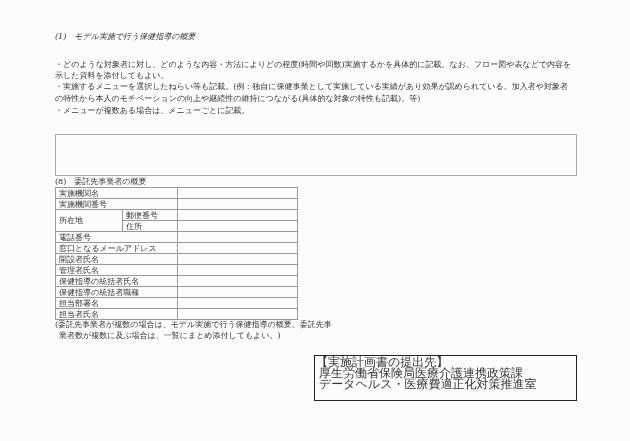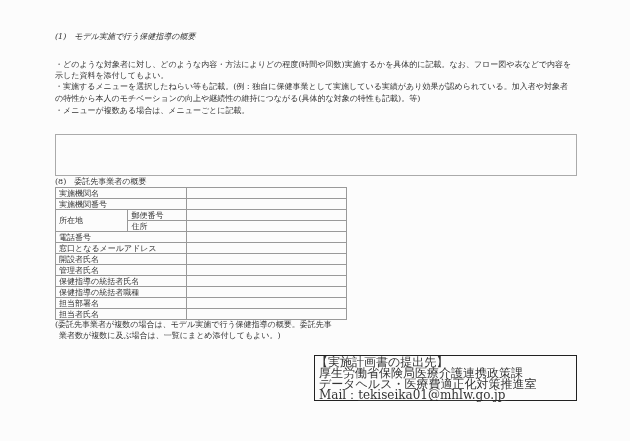--- a/index.html
+++ b/index.html
@@ -5,21 +5,21 @@
   html, body { margin: 0; padding: 0; }
   body {
     width: 630px; height: 441px; background: #fcfcfc; position: relative; overflow: hidden;
     font-family: "DejaVu Serif", "Liberation Serif", serif; color: #333; font-size: 8px;
   }
   .abs { position: absolute; white-space: nowrap; line-height: 10px; }
   #h1 { left: 55px; top: 32px; font-style: italic; }
   .note { left: 55px; }
   #box1 { position: absolute; left: 55px; top: 134px; width: 520px; height: 40px; border: 1px solid #aaa; }
   #h2 { left: 55px; top: 177px; }
-  table { position: absolute; left: 55px; top: 187px; border-collapse: collapse; width: 292px; }
+  table { position: absolute; left: 55px; top: 187px; border-collapse: collapse; width: 243px; }
   td { border: 1px solid #999; height: 10px; padding: 0 3px; font-size: 8px; line-height: 9px; white-space: nowrap; }
   td.lab { width: 119px; }
   td.sub1 { width: 60px; }
   td.sub2 { width: 50px; margin-top: 16px; }
   td.val { width: 150px; }
   #foot1 { left: 55px; top: 320px; }
   #foot2 { left: 59px; top: 331px; }
   #box2 { position: absolute; left: 314px; top: 355px; width: 261px; height: 44px; border: 1px solid #222; }
   #box2 .l { position: absolute; left: 4px; white-space: nowrap; font-size: 12px; line-height: 10px; }
   .u { text-decoration: underline; }
@@ -92,16 +92,13 @@
 </tbody>
   </table>
 
 <div class="abs" id="foot1">(委託先事業者が複数の場合は、モデル実施で行う保健指導の概要。委託先事</div>
 <div class="abs" id="foot2">業者数が複数に及ぶ場合は、一覧にまとめ添付してもよい。)</div>
 
 <div id="box2">
   <div class="l" style="top:1px;left:1px">【実施計画書の提出先】</div>
   <div class="l" style="top:23px">データヘルス・医療費適正化対策推進室</div>
   <div class="l" style="top:12px">厚生労働省保険局医療介護連携政策課</div>
-  <div class="l" style="top:34px">
-    <span>Mail：</span><span class="u">tekiseika01@mhlw.go.jp</span>
-  </div>
 </div>
 
 </body></html>

